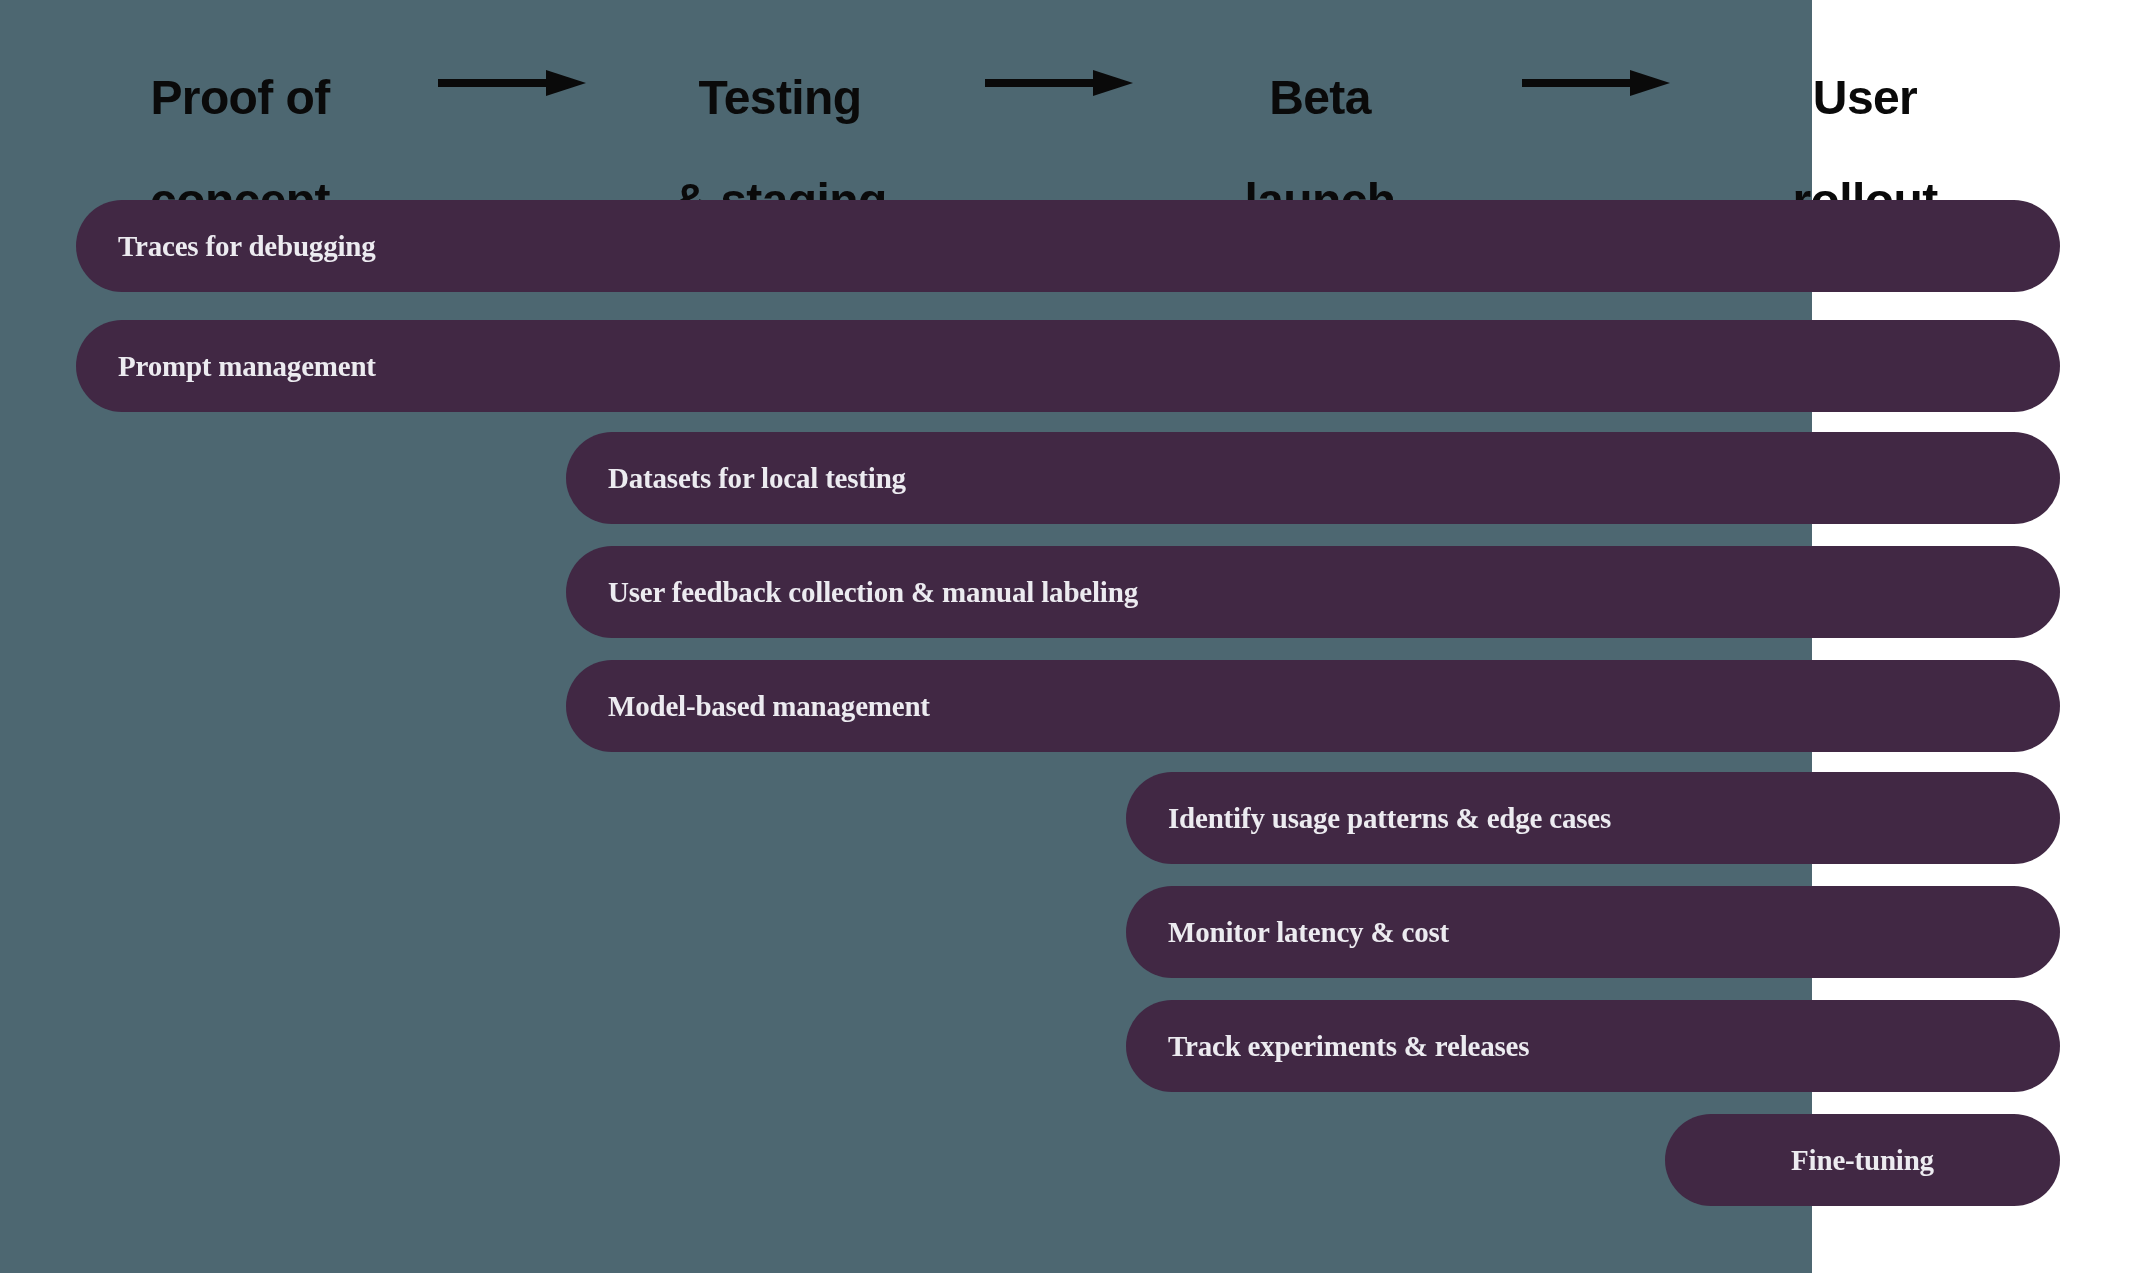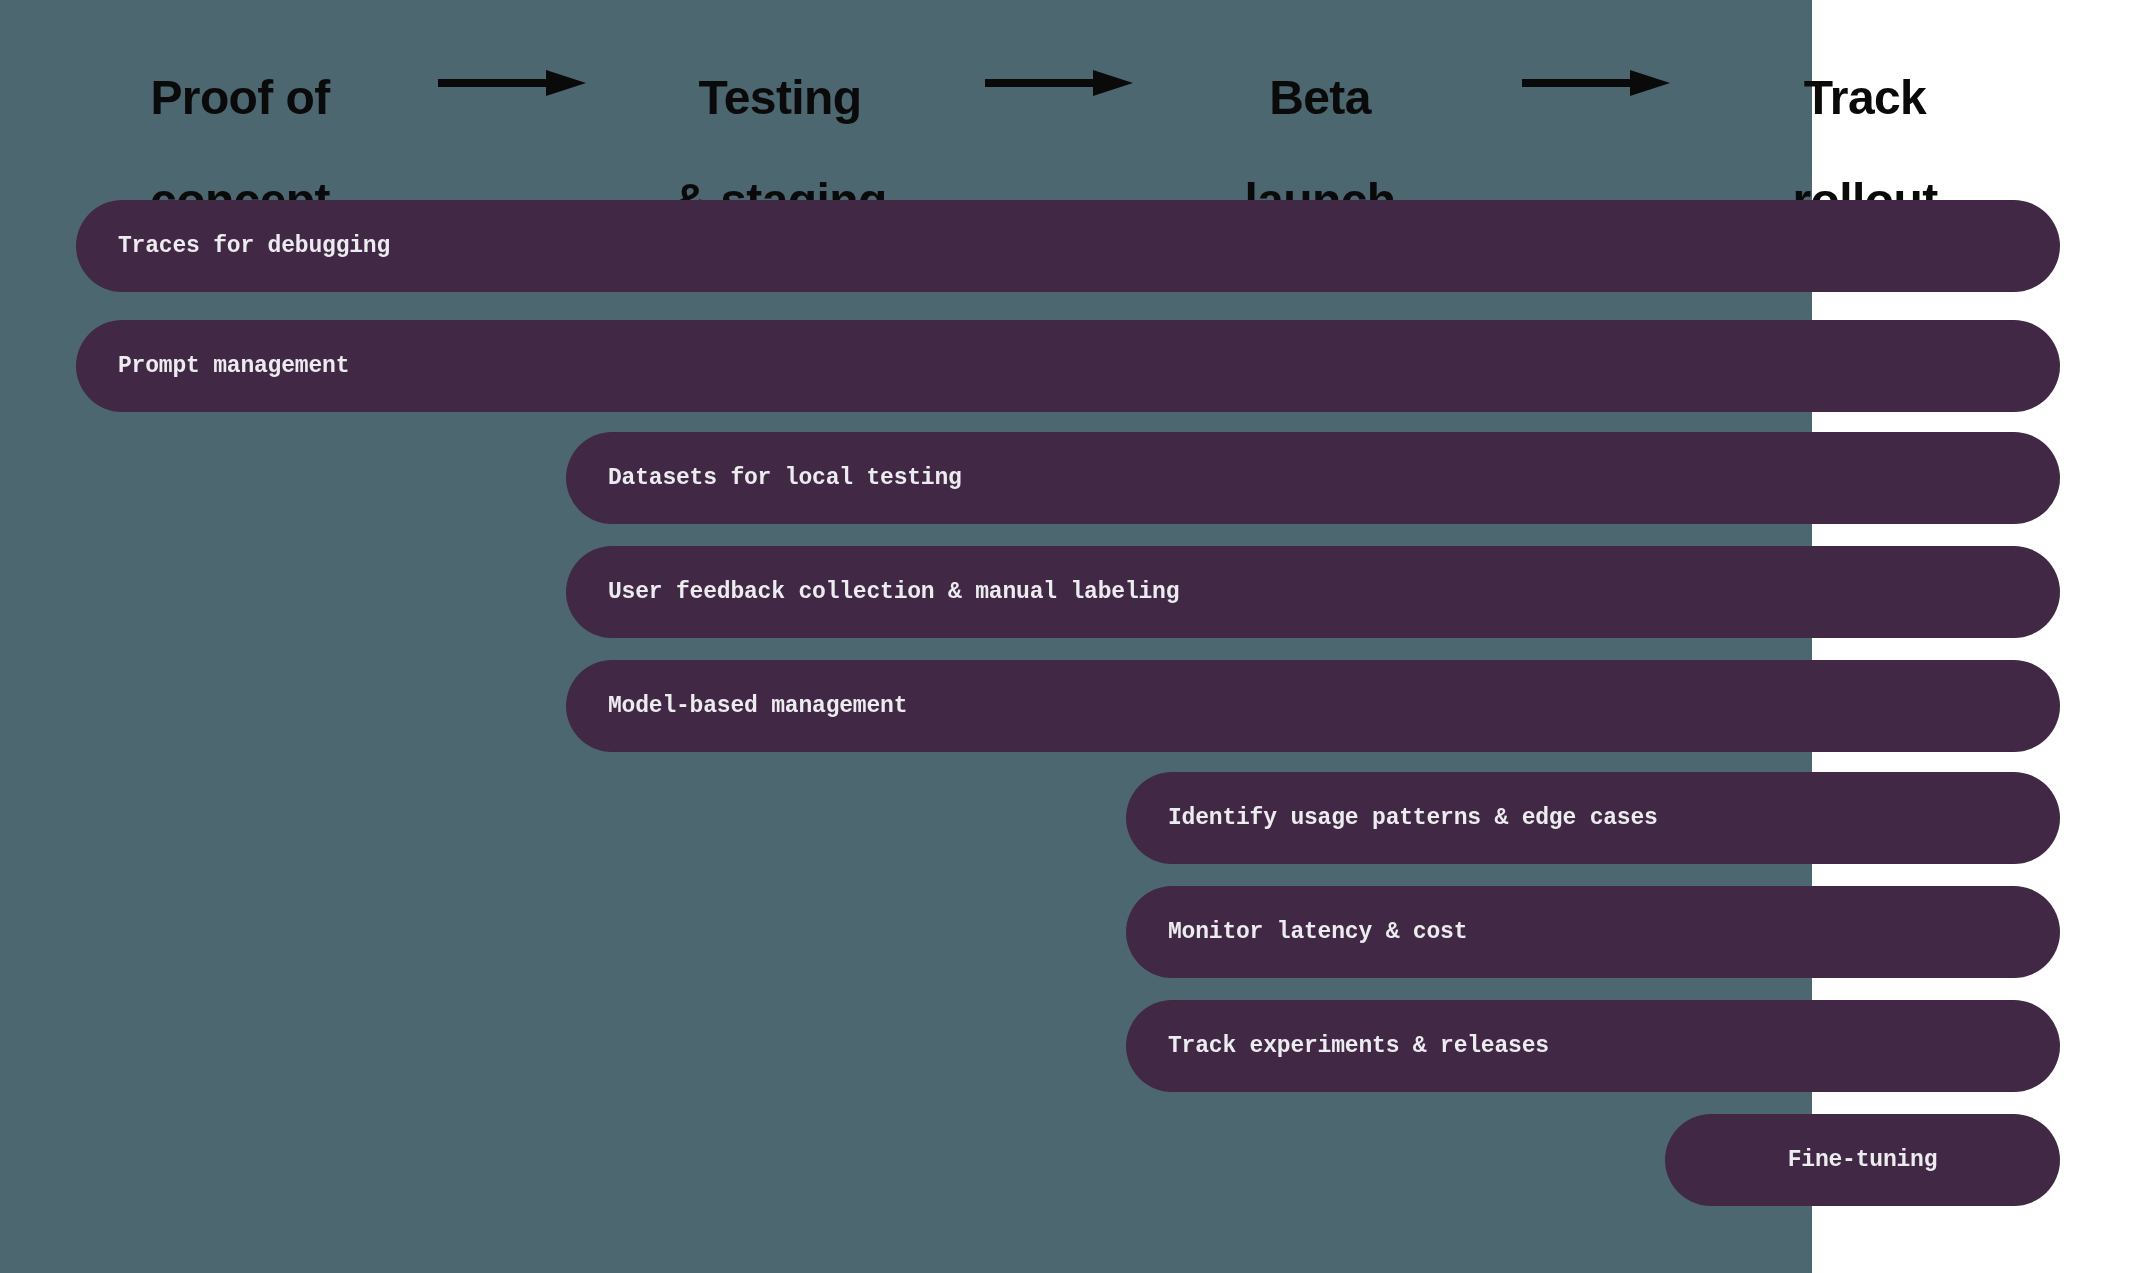--- a/index.html
+++ b/index.html
@@ -46,23 +46,23 @@
   .pill {
     position: absolute;
     height: 92px;
     background: #412844;
     border-radius: 46px;
     box-sizing: border-box;
     display: flex;
     align-items: center;
   }
   .pill .pill-label {
-    font-family: Liberation Mono, monospace;
+    font-family: Liberation Serif, serif;
     font-weight: bold;
-    font-size: 23px;
+    font-size: 29px;
     letter-spacing: -0.2px;
     color: #ecebf0;
     white-space: nowrap;
   }
   .pill.align-left  { justify-content: flex-start; padding-left: 42px; }
   .pill.align-center{ justify-content: center; padding-left: 0; }
 </style>
 </head>
 <body>
 
@@ -77,21 +77,21 @@
     <div>Testing</div>
     <div>&amp; staging</div>
   </div>
 
   <div class="stage-header" style="left:1140px; width:360px;">
     <div>Beta</div>
     <div>launch</div>
   </div>
 
   <div class="stage-header" style="left:1685px; width:360px;">
-    <div>Track</div>
+    <div>User</div>
     <div>rollout</div>
   </div>
 
   <div class="stage-arrow" style="left:438px; width:148px;">
     <svg width="148" height="26" viewBox="0 0 148 26" xmlns="http://www.w3.org/2000/svg">
       <rect x="0" y="9" width="118" height="8" fill="#0a0a0a"></rect>
       <polygon points="108,0 148,13 108,26" fill="#0a0a0a"></polygon>
     </svg>
   </div>
 

